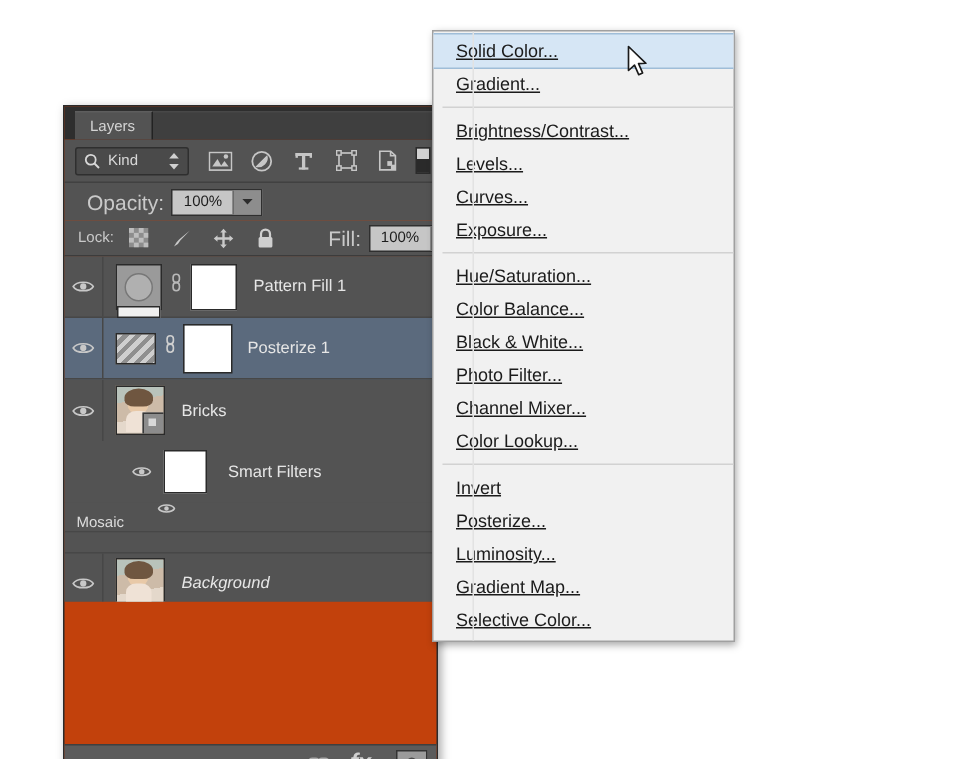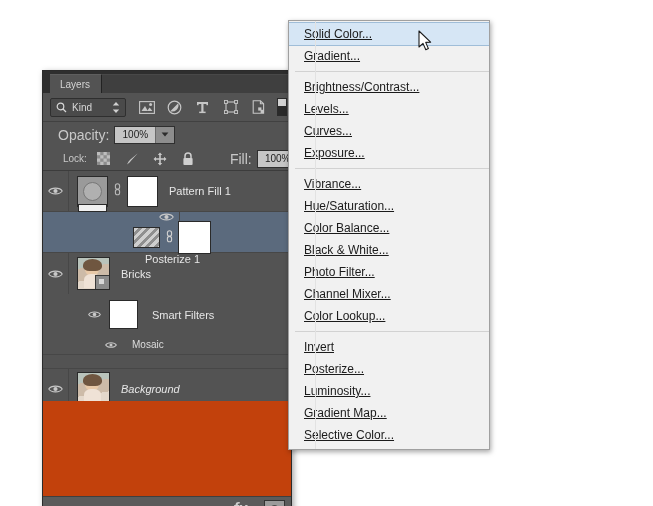--- a/index.html
+++ b/index.html
@@ -136,21 +136,21 @@
     border-left: 1px solid #6a6a6a;
     display: flex; align-items: center; justify-content: center;
   }
 
   
   .lock-row {
     height: 24px;
     background: #535353;
     display: flex;
     align-items: center;
-    padding: 0 6px 0 20px;
+    padding: 0 6px 0 9px;
     border-bottom: 1px solid #3c3c3c;
     box-sizing: border-box;
   }
   .lock-label { color: #c9c9c9; font-size: 10px; margin-right: 9px; }
   .lock-icons { display: flex; align-items: center; gap: 12px; }
 
   
   .layer-list {
     background: #535353;
     height: 230px;
@@ -159,21 +159,21 @@
   }
   .layer-row {
     height: 41px;
     display: flex;
     align-items: center;
     border-bottom: 1px solid #474747;
     box-sizing: border-box;
     background: #535353;
     position: relative;
   }
-  .layer-row.selected { background: #5b6a7d; flex-direction: column; }
+  .layer-row.selected { background: #5b6a7d; }
   .eye-cell {
     width: 26px;
     height: 100%;
     display: flex;
     align-items: center;
     justify-content: center;
     border-right: 1px solid #474747;
     box-sizing: border-box;
   }
   .thumbs { display: flex; align-items: center; padding-left: 8px; }
@@ -196,24 +196,24 @@
     height: 41px;
     display: flex;
     align-items: center;
     background: #535353;
     box-sizing: border-box;
   }
   .sf-eye { width: 58px; display:flex; justify-content:flex-end; padding-right: 8px; }
   .sf-mini-row {
     height: 20px;
     display: flex;
-    align-items: center;
     background: #535353;
     border-bottom: 1px solid #474747;
     box-sizing: border-box;
+    flex-direction: column;
   }
   .sf-mini-eye { width: 74px; display:flex; justify-content:flex-end; padding-right: 7px; }
   .sf-mini-label { color: #dcdcdc; font-size: 10px; margin-left: 8px; }
 
   
   .panel-bottom {
     position: absolute;
     left: 0; right: 0; bottom: 13px;
     height: 24px;
     background: #5b5b5b;
@@ -553,21 +553,20 @@
 
     <div class="menu-sep"></div>
 
     <div class="menu-item">Brightness/Contrast...</div>
     <div class="menu-item">Levels...</div>
     <div class="menu-item">Curves...</div>
     <div class="menu-item">Exposure...</div>
 
     <div class="menu-sep"></div>
 
-    <div class="menu-item">Vibrance...</div>
     <div class="menu-item">Hue/Saturation...</div>
     <div class="menu-item">Color Balance...</div>
     <div class="menu-item">Black &amp; White...</div>
     <div class="menu-item">Photo Filter...</div>
     <div class="menu-item">Channel Mixer...</div>
     <div class="menu-item">Color Lookup...</div>
 
     <div class="menu-sep"></div>
 
     <div class="menu-item">Invert</div>

